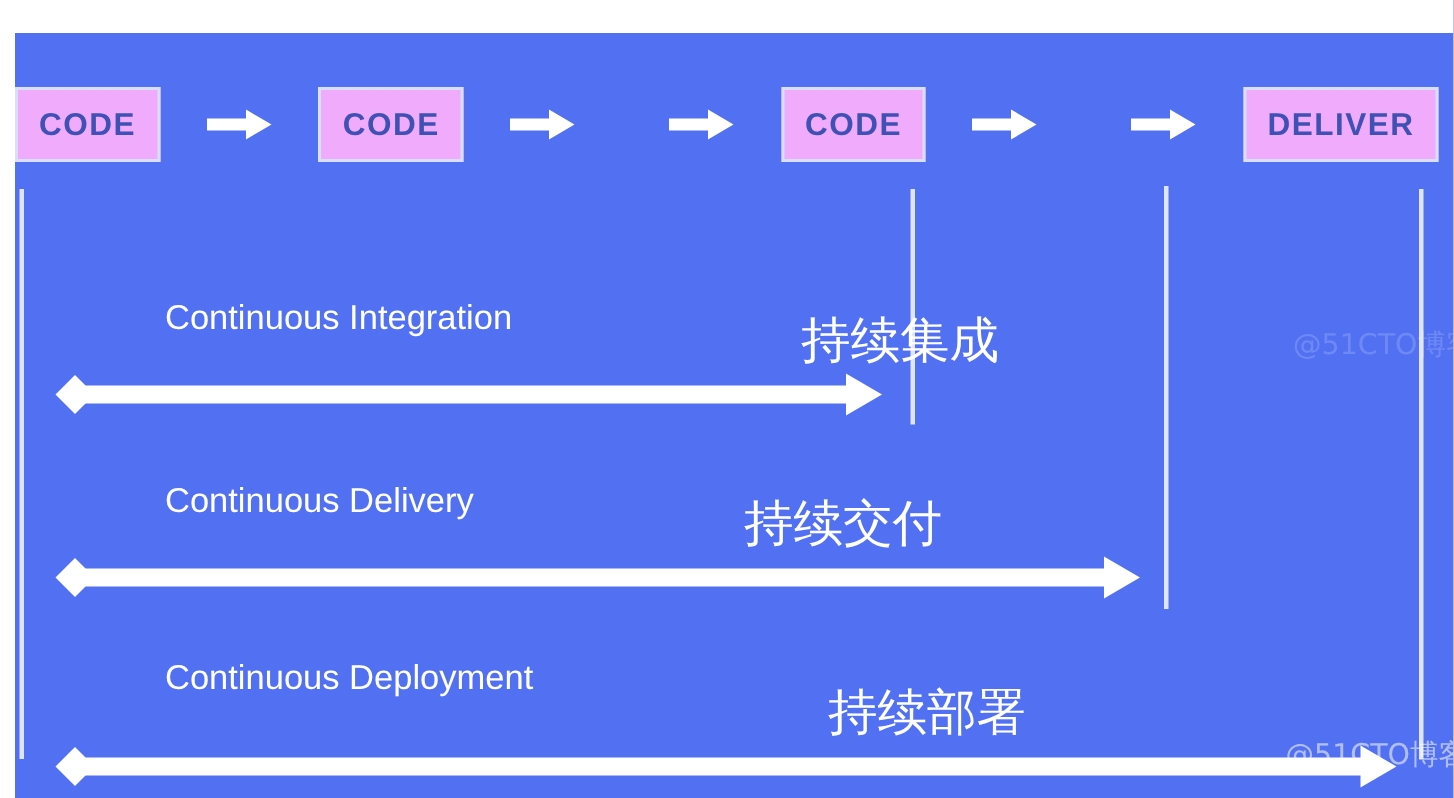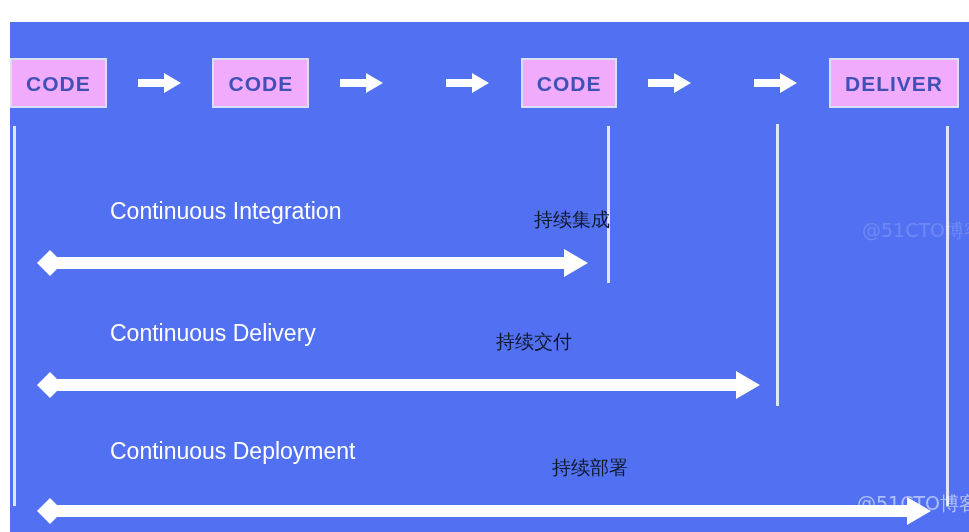--- a/index.html
+++ b/index.html
@@ -87,23 +87,23 @@
   .measure-title {
     color: #ffffff;
     font-family: "Liberation Sans", sans-serif;
     font-weight: normal;
     font-size: 23px;
     line-height: 1;
     white-space: nowrap;
   }
   .cn-note {
     position: absolute;
-    color: #0f172a;
-    font-family: Liberation Mono, monospace;
-    font-size: 19px;
+    color: #ffffff;
+    font-family: Liberation Serif, serif;
+    font-size: 33px;
     line-height: 1;
     white-space: nowrap;
   }
   .meas-arrow {
     position: absolute;
     height: 30px;
   }
   .meas-arrow svg { display: block; }
 
   

